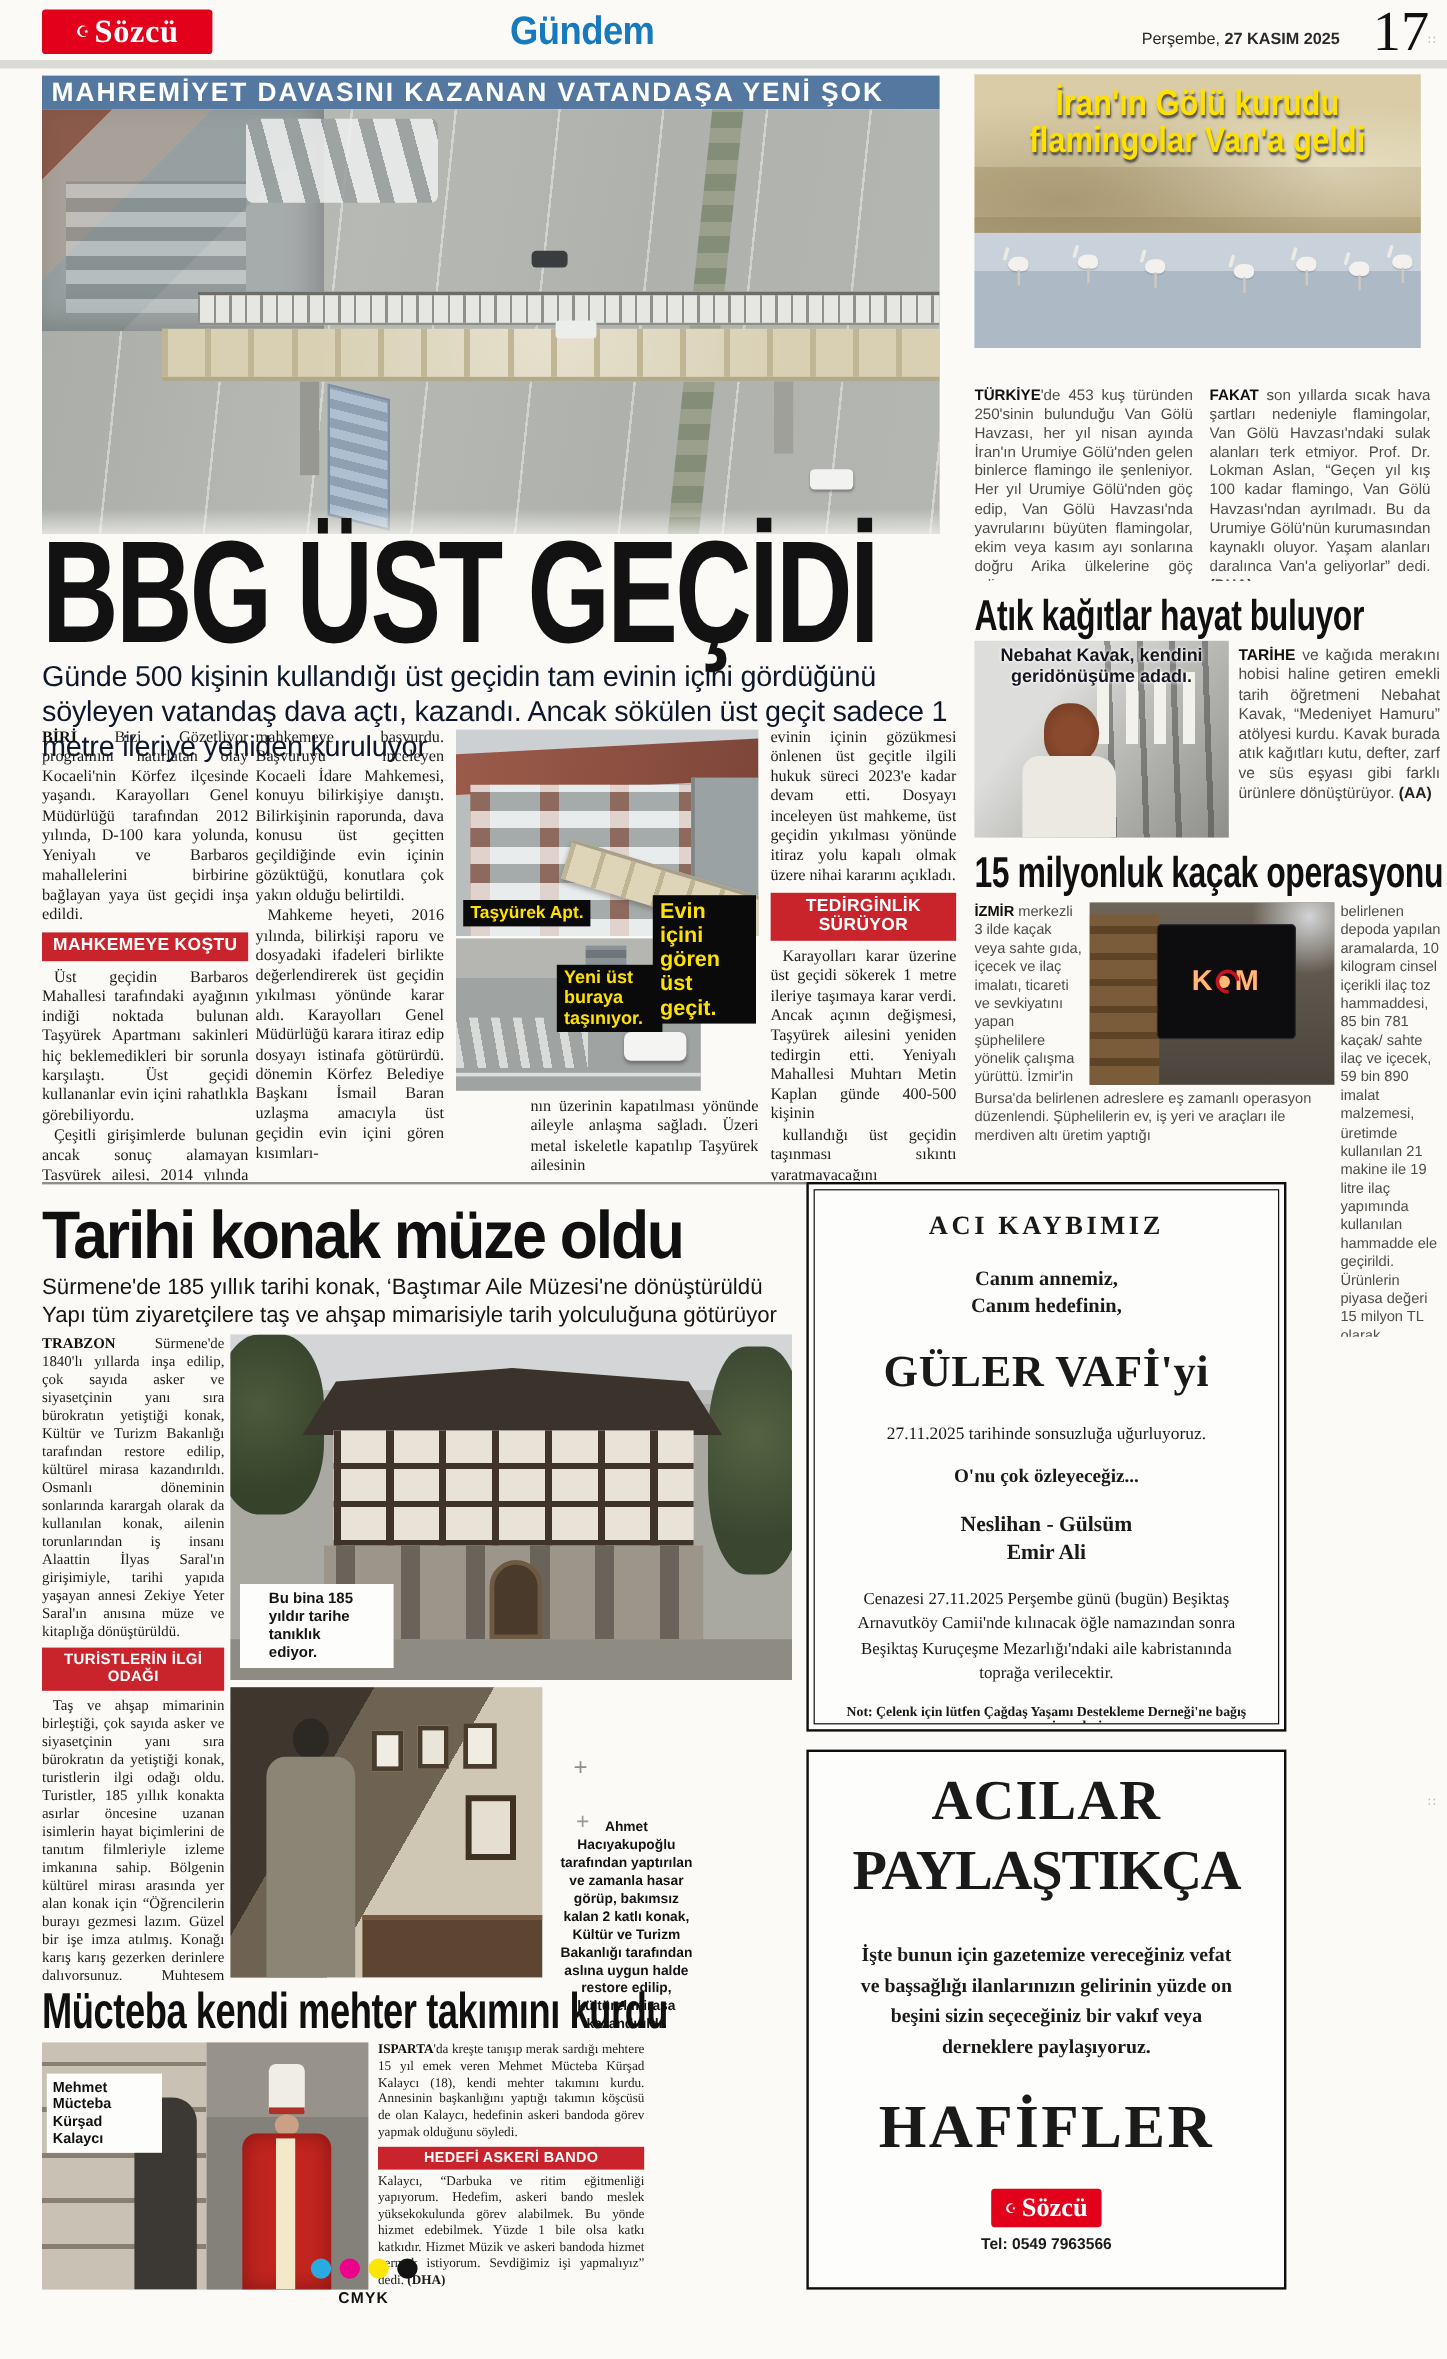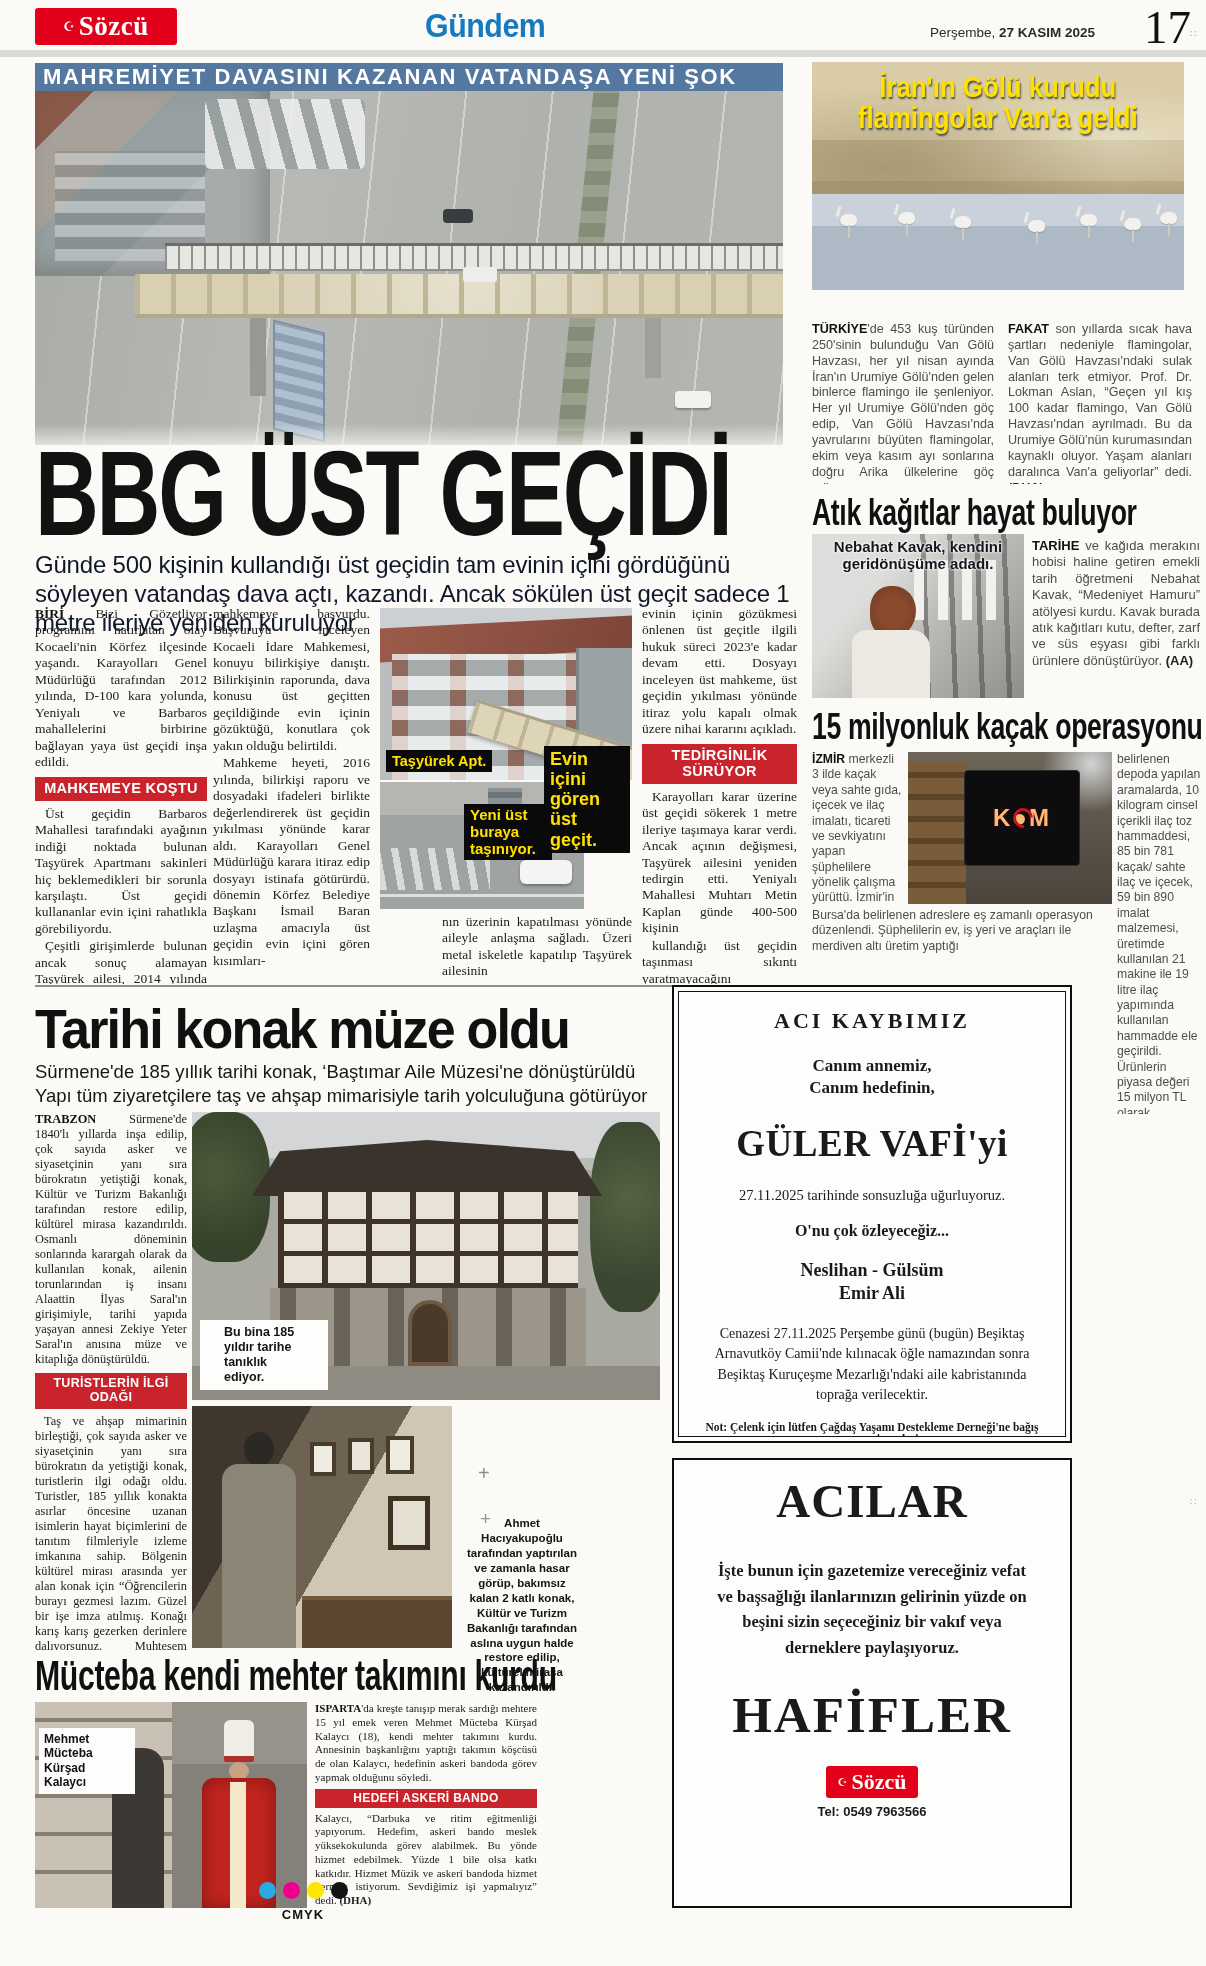--- a/index.html
+++ b/index.html
@@ -26,21 +26,21 @@
 <body>
 
 <div class="abs" style="left:0;top:0;width:1206px;height:50px">
   <div class="abs" style="left:35px;top:8px;width:142px;height:37px;background:#e2001a;border-radius:3px;display:flex;align-items:center;justify-content:center;gap:4px">
     <span style="color:#fff;font-size:13px">☪</span>
     <span class="serif" style="color:#fff;font-weight:bold;font-size:27px;letter-spacing:.5px">Sözcü</span>
   </div>
   <div class="abs" style="left:380px;top:7px;width:220px;text-align:center">
     <span class="cond" style="transform:scaleX(.92);font-weight:bold;font-size:33px;color:#1779be;letter-spacing:-.5px">Gündem</span>
   </div>
-  <div class="abs" style="left:930px;top:25px;width:208px;text-align:left;font-size:13.5px;color:#2a2a2a">
+  <div class="abs" style="left:930px;top:25px;width:208px;text-align:center;font-size:13.5px;color:#2a2a2a">
     <span>Perşembe, </span><b>27 KASIM 2025</b>
   </div>
   <div class="abs serif" style="left:1144px;top:0px;font-size:47px;color:#111">17</div>
   <div class="abs" style="left:1190px;top:28px;color:#b5b5b0;font-size:10px">∷</div>
 </div>
 <div class="abs" style="left:0;top:50px;width:1206px;height:7px;background:#dbdbd6"></div>
 
 <div class="abs" style="left:35px;top:63px;width:748px;height:28px;background:#54789f;display:flex;align-items:center;padding-left:8px">
   <span style="color:#fff;font-weight:bold;font-size:22px;letter-spacing:1.6px;white-space:nowrap">MAHREMİYET DAVASINI KAZANAN VATANDAŞA YENİ ŞOK</span>
 </div>
@@ -228,20 +228,21 @@
     <div style="font-weight:bold;font-size:16px;margin-top:18px">O'nu çok özleyeceğiz...</div>
     <div style="font-weight:bold;font-size:18px;margin-top:20px">Neslihan - Gülsüm</div>
     <div style="font-weight:bold;font-size:18px;margin-top:2px">Emir Ali</div>
     <div style="font-size:14px;margin-top:20px;line-height:1.45">Cenazesi 27.11.2025 Perşembe günü (bugün) Beşiktaş Arnavutköy Camii'nde kılınacak öğle namazından sonra Beşiktaş Kuruçeşme Mezarlığı'ndaki aile kabristanında toprağa verilecektir.</div>
     <div style="font-size:11.5px;font-weight:bold;margin-top:16px">Not: Çelenk için lütfen Çağdaş Yaşamı Destekleme Derneği'ne bağış yapmanızı rica ederiz.</div>
   </div>
 </div>
 
 <div class="abs" style="left:672px;top:1458px;width:400px;height:450px;background:#fdfdfb;border:2.5px solid #0d0d0d;text-align:center;font-family:'Liberation Serif',serif;overflow:hidden">
   <div style="font-weight:bold;font-size:47px;margin-top:14px;letter-spacing:1px">ACILAR</div>
+  <div style="font-weight:bold;font-size:47px;margin-top:4px;letter-spacing:-1px">PAYLAŞTIKÇA</div>
   <div style="font-weight:bold;font-size:16.5px;margin:30px auto 0;width:320px;line-height:1.55">İşte bunun için gazetemize vereceğiniz vefat ve başsağlığı ilanlarınızın gelirinin yüzde on beşini sizin seçeceğiniz bir vakıf veya derneklere paylaşıyoruz.</div>
   <div style="font-weight:bold;font-size:51px;margin-top:26px;letter-spacing:2px">HAFİFLER</div>
   <div style="display:inline-flex;align-items:center;gap:4px;background:#e2001a;border-radius:3px;padding:3px 12px;margin-top:22px">
     <span style="color:#fff;font-size:11px">☪</span>
     <span style="color:#fff;font-weight:bold;font-size:22px;font-family:'Liberation Serif',serif">Sözcü</span>
   </div>
   <div style="font-weight:bold;font-size:13px;margin-top:6px;font-family:'Liberation Sans',sans-serif">Tel: 0549 7963566</div>
 </div>
 
 <div class="abs" style="left:35px;top:1652px;width:620px">

